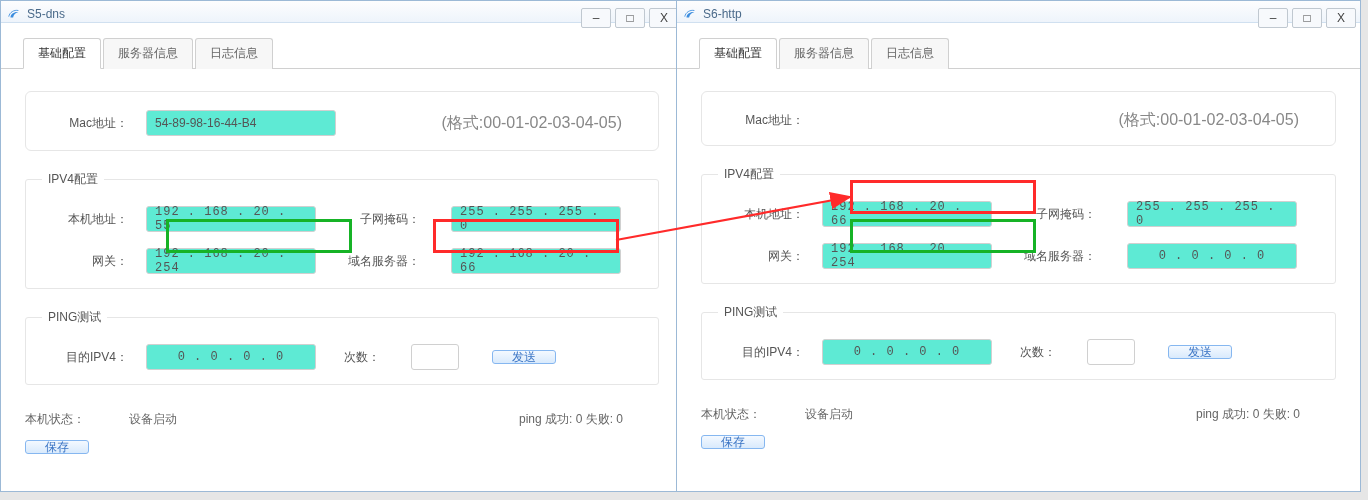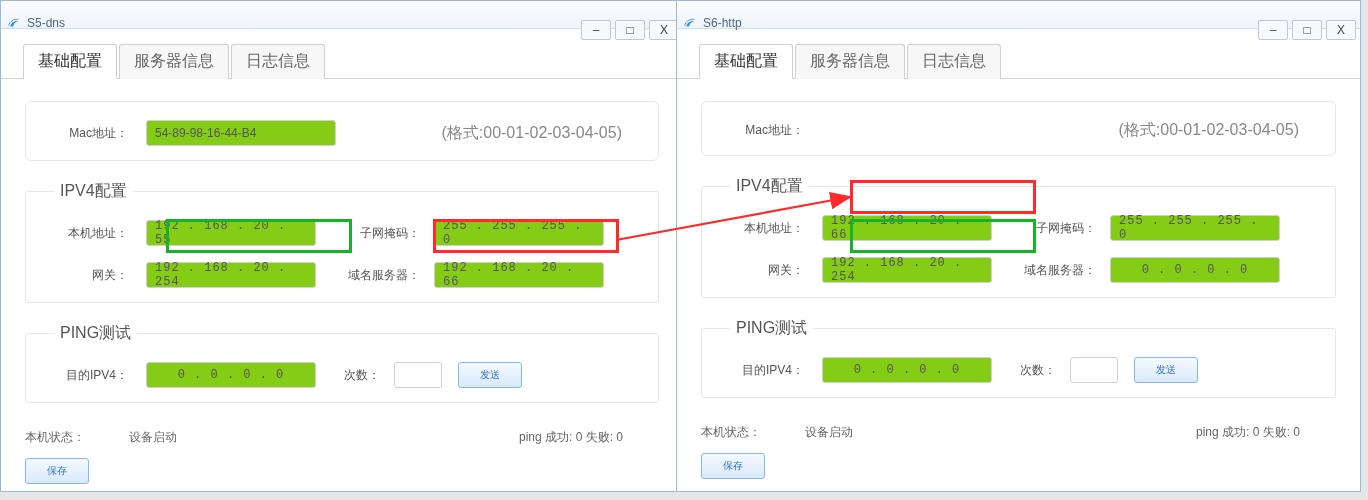--- a/index.html
+++ b/index.html
@@ -17,25 +17,25 @@
     top: 0;
     width: 684px;
     height: 492px;
     background: #fff;
     border: 1px solid #9cb9d6;
   }
   .window-left { left: 0; }
   .window-right { left: 676px; width: 685px; }
 
   .titlebar {
-    height: 28px;
+    height: 22px;
     border-bottom: 1px solid #d0e0f0;
     display: flex; align-items: center; justify-content: space-between;
     background: linear-gradient(#fdfdfe,#eef4fb);
-    padding: 16px 0 0 6px;
+    padding: 4px 0 0 6px;
     font-size: 12px;
     color: #4a6a8a;
   }
   .titlebar .left { display:flex; align-items:center; gap:6px; }
   .logo-icon {
     width:14px; height:14px; display:inline-block;
   }
   .tb-btns { display:flex; height:100%; }
   .tb-btn {
     width:30px; height:20px; margin-right:4px;
@@ -50,21 +50,21 @@
     display:flex; gap:2px;
     border-bottom:1px solid #d0d0d0;
     padding: 14px 22px 0 22px;
   }
   .tab {
     padding:6px 14px;
     border:1px solid #d0d0d0;
     border-bottom:none;
     background:#f7f7f7;
     border-radius:3px 3px 0 0;
-    font-size:16px;
+    font-size:12px;
     color:#666;
     position:relative;
     top:1px;
   }
   .tab.active {
     background:#fff;
     border-bottom:1px solid #fff;
     color:#333;
   }
 
@@ -81,23 +81,23 @@
   }
 
   fieldset.group {
     border:1px solid #e6e6e6;
     border-radius:3px;
     padding:18px 0 14px 0;
     margin-bottom:20px;
   }
   fieldset.group legend {
     padding:0 6px;
-    margin-left:28px;
+    margin-left:16px;
     color:#555;
-    font-size:16px;
+    font-size:12px;
   }
 
   .row {
     display:flex;
     align-items:center;
     margin-bottom:16px;
   }
   .row:last-child { margin-bottom:0; }
 
   .label {
@@ -108,49 +108,49 @@
   }
 
   .txt {
     width:190px; height:26px;
     border:1px solid #d0d0d0;
     border-radius:3px;
     padding:0 8px;
     font-size:12px;
     font-family:"Courier New", monospace;
     display:flex; align-items:center;
-    background:#84cc16;
+    background:#5eead4;
   }
   .txt.wide { width:190px; justify-content:flex-start; font-family: inherit; }
   .ip {
     width:170px;
     justify-content:center;
     letter-spacing:1px;
     font-family: "Courier New", monospace;
     font-size:12px;
   }
 
-  .half { display:flex; align-items:center; }
+  .half { display:flex; align-items:center;gap:17px; }
   .half .label2 {
     width:100px; text-align:right; padding-right:14px; color:#555;
   }
 
   .note {
     color:#888;
     font-size:16px;
   }
 
   .btn {
-    width:64px; height:26px;
+    width:64px; height:14px;
     border:1px solid #86b7f0;
     background:linear-gradient(#f4f9ff,#d9eafc);
     color:#3a74c4;
     border-radius:3px;
     display:flex; align-items:center; justify-content:center;
-    font-size:10px;
+    font-size:12px;
   }
 
   .num-input {
     width:48px; height:26px;
     border:1px solid #d0d0d0;
     border-radius:3px;
     background:#fff;
   }
 
   .status-row {

